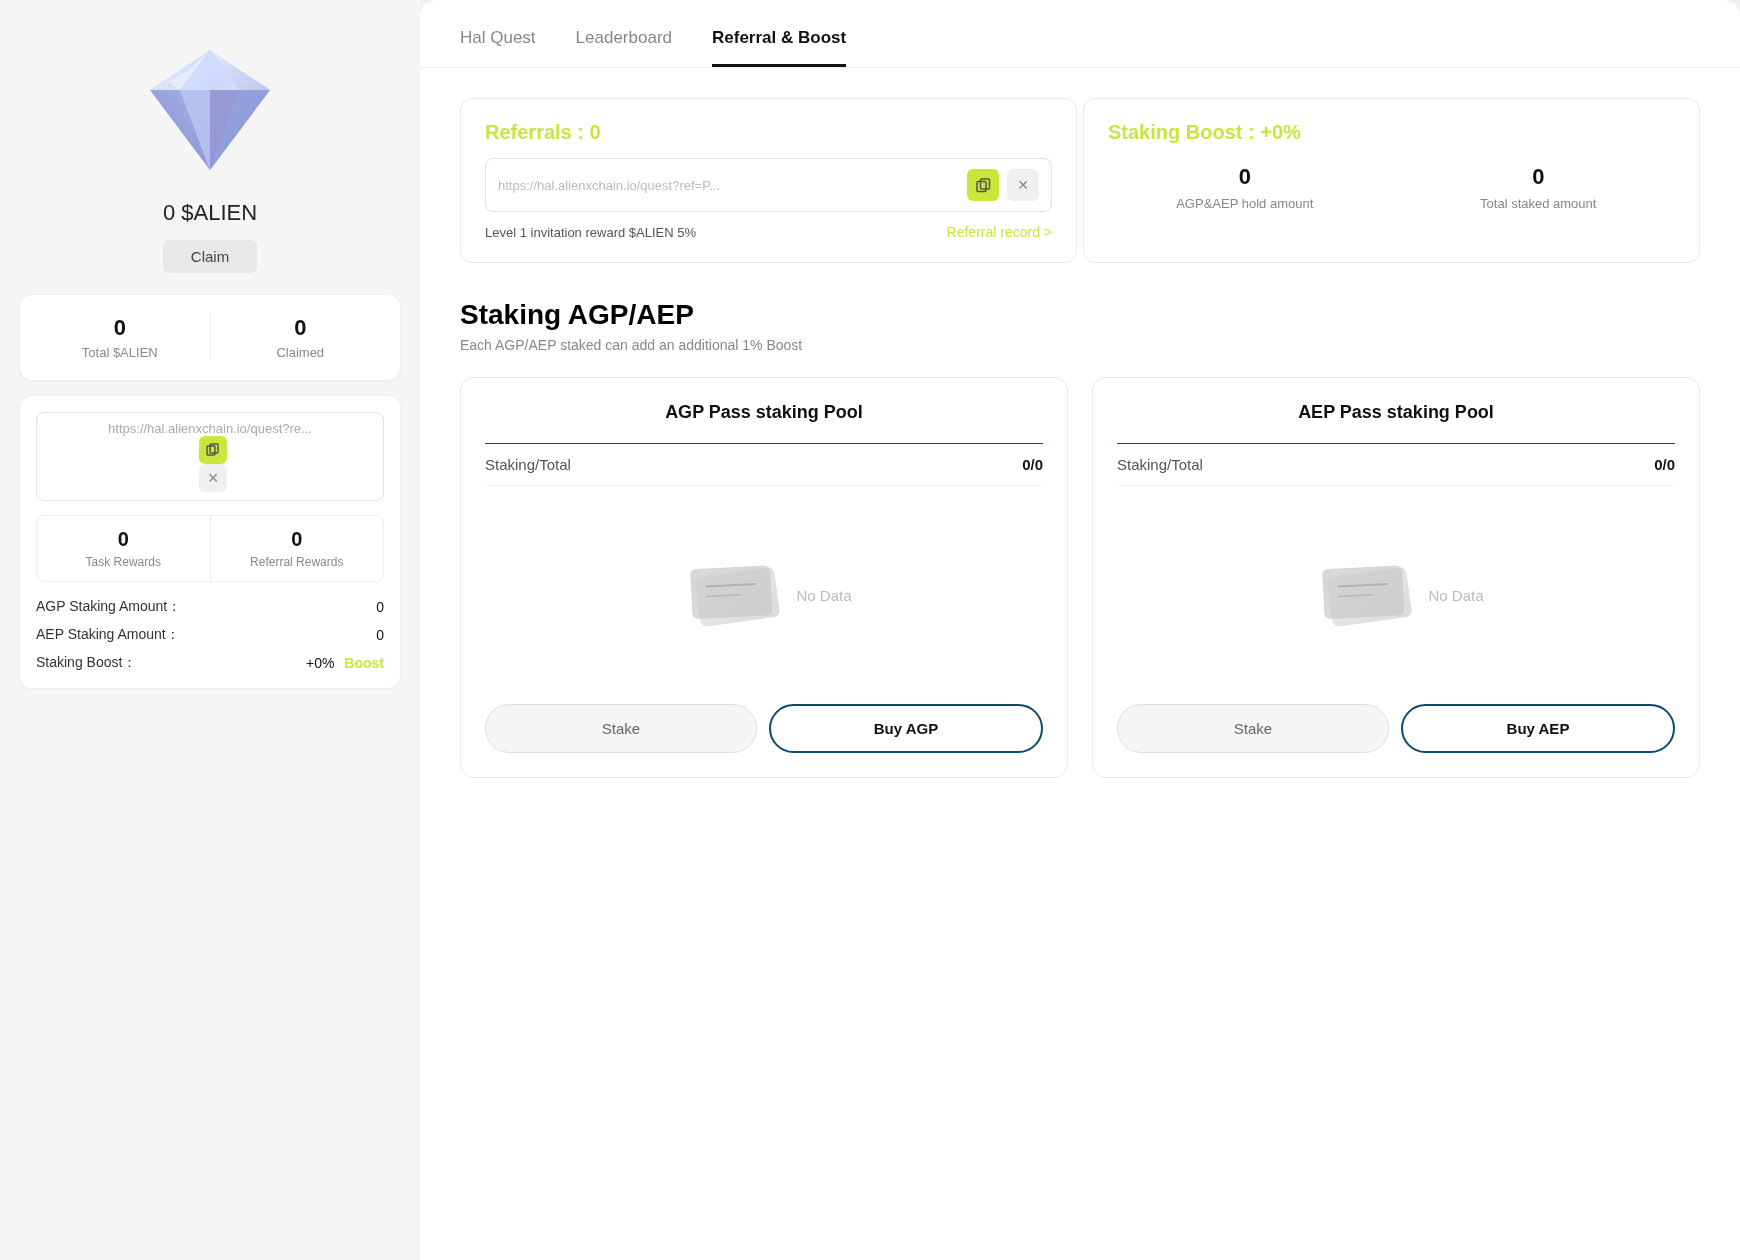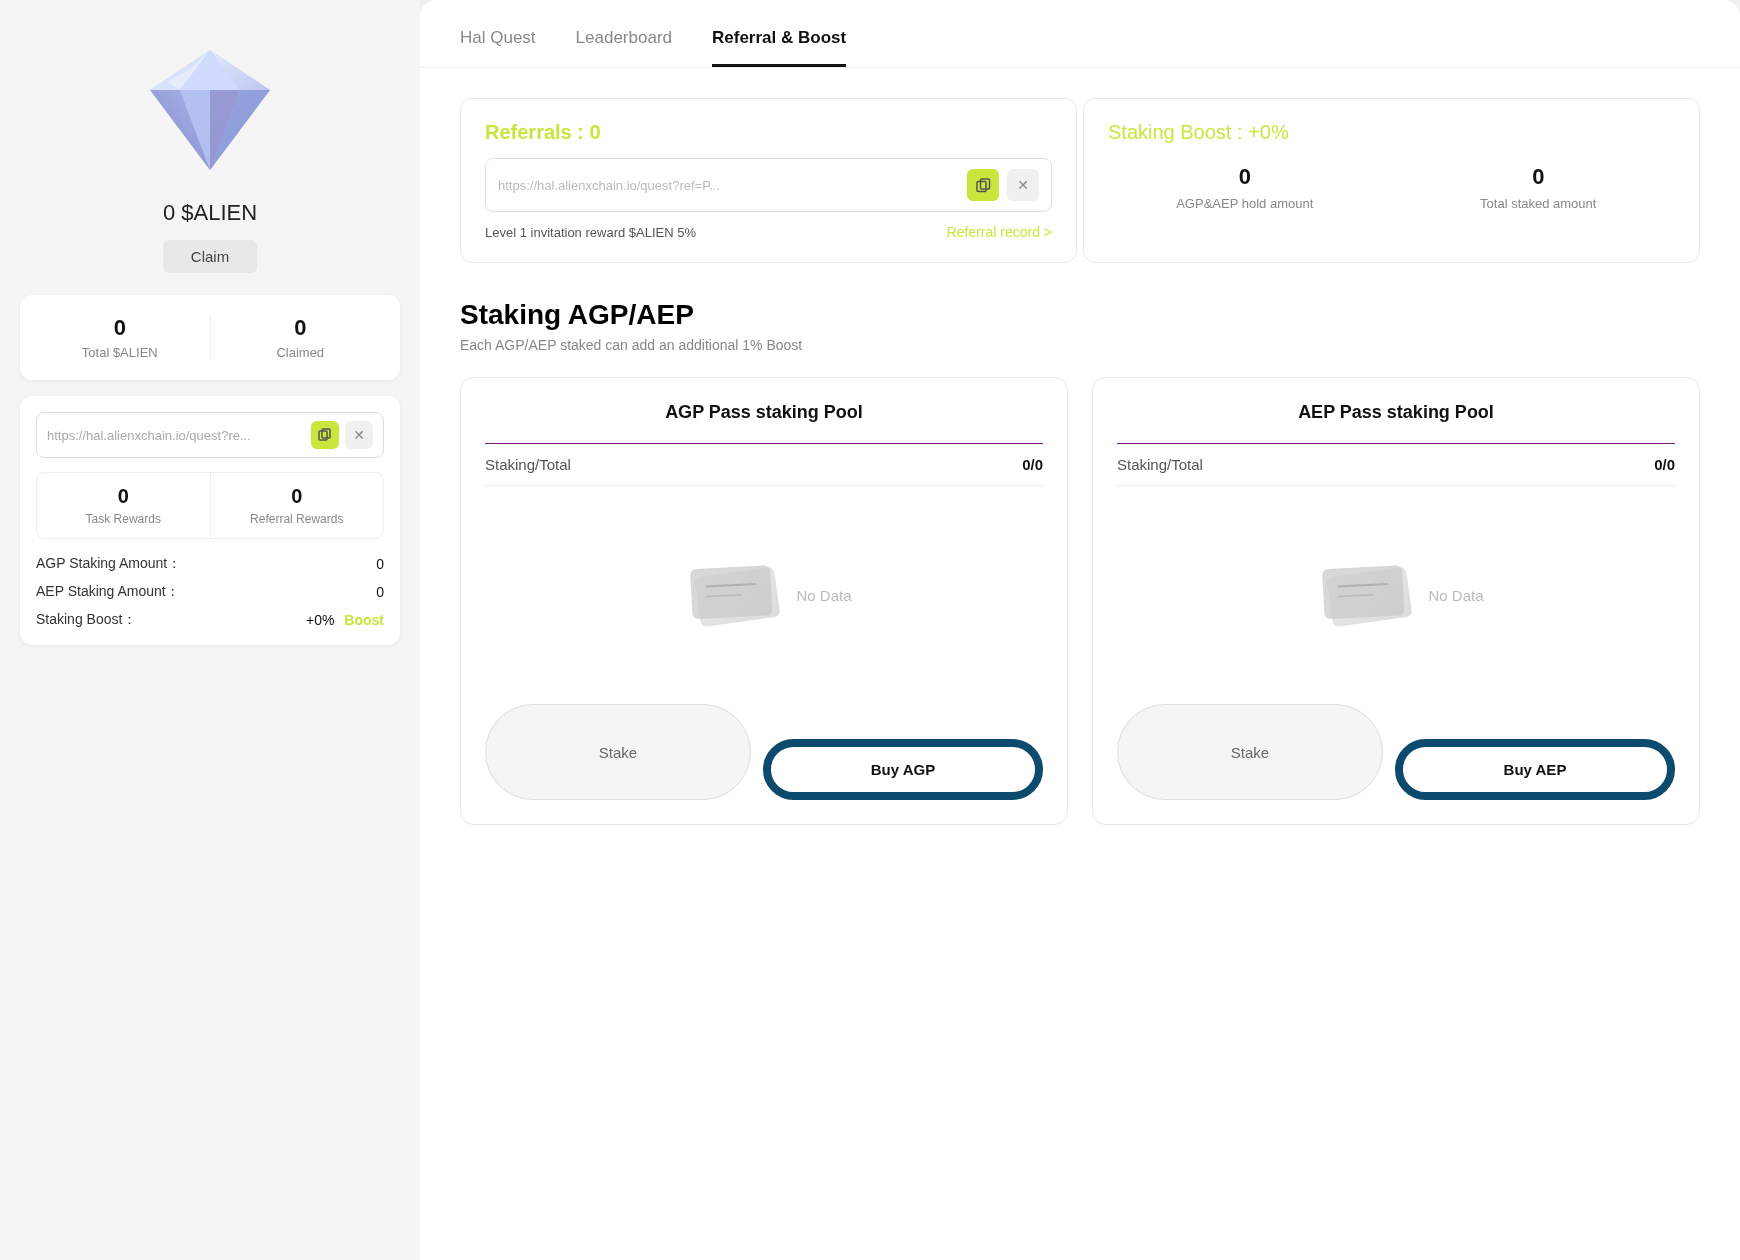--- a/index.html
+++ b/index.html
@@ -95,20 +95,21 @@
       box-shadow: 0 1px 4px rgba(0,0,0,0.06);
     }
 
     .referral-input-row {
       display: flex;
       align-items: center;
       border: 1px solid #e0e0e0;
       border-radius: 8px;
       padding: 8px 10px;
       margin-bottom: 14px;
+      flex-direction: column;
     }
 
     .referral-input-text {
       flex: 1;
       font-size: 13px;
       color: #aaa;
       overflow: hidden;
       text-overflow: ellipsis;
       white-space: nowrap;
     }
@@ -315,21 +316,21 @@
 
     .boost-section {
       flex: 1;
       border: 1px solid #e8e8e8;
       border-radius: 12px;
       padding: 22px 24px;
     }
 
     .boost-title {
       font-size: 20px;
-      font-weight: 400;
+      font-weight: 700;
       color: #111;
       margin-bottom: 20px;
     }
 
     .boost-title span {
       color: #c8e63c;
     }
 
     .boost-stats {
       display: flex;
@@ -441,27 +442,26 @@
       background: #f5f5f5;
       font-size: 15px;
       color: #666;
       cursor: pointer;
     }
 
     .btn-buy {
       flex: 1;
       padding: 14px;
       border-radius: 50px;
-      border: 8px solid #0c4a6e;
+      border: 2px solid #0c4a6e;
       background: #fff;
       font-size: 15px;
       font-weight: 700;
       color: #111;
       cursor: pointer;
-      margin-top: 35px;
     }
   </style>
 </head>
 <body>
 
 <div class="left-panel">
 
   <div class="diamond-container">
     <svg class="diamond-svg" viewBox="0 0 160 140" xmlns="http://www.w3.org/2000/svg">
       <defs>

